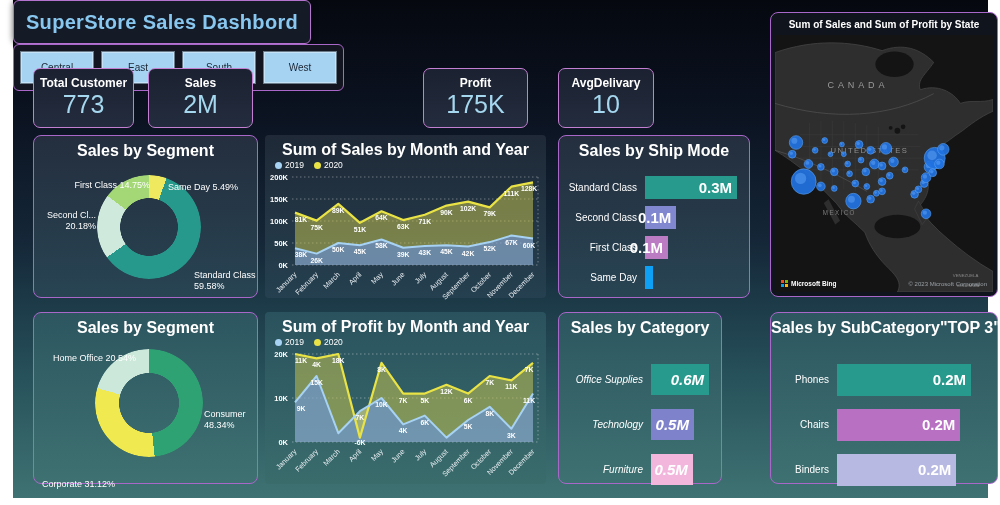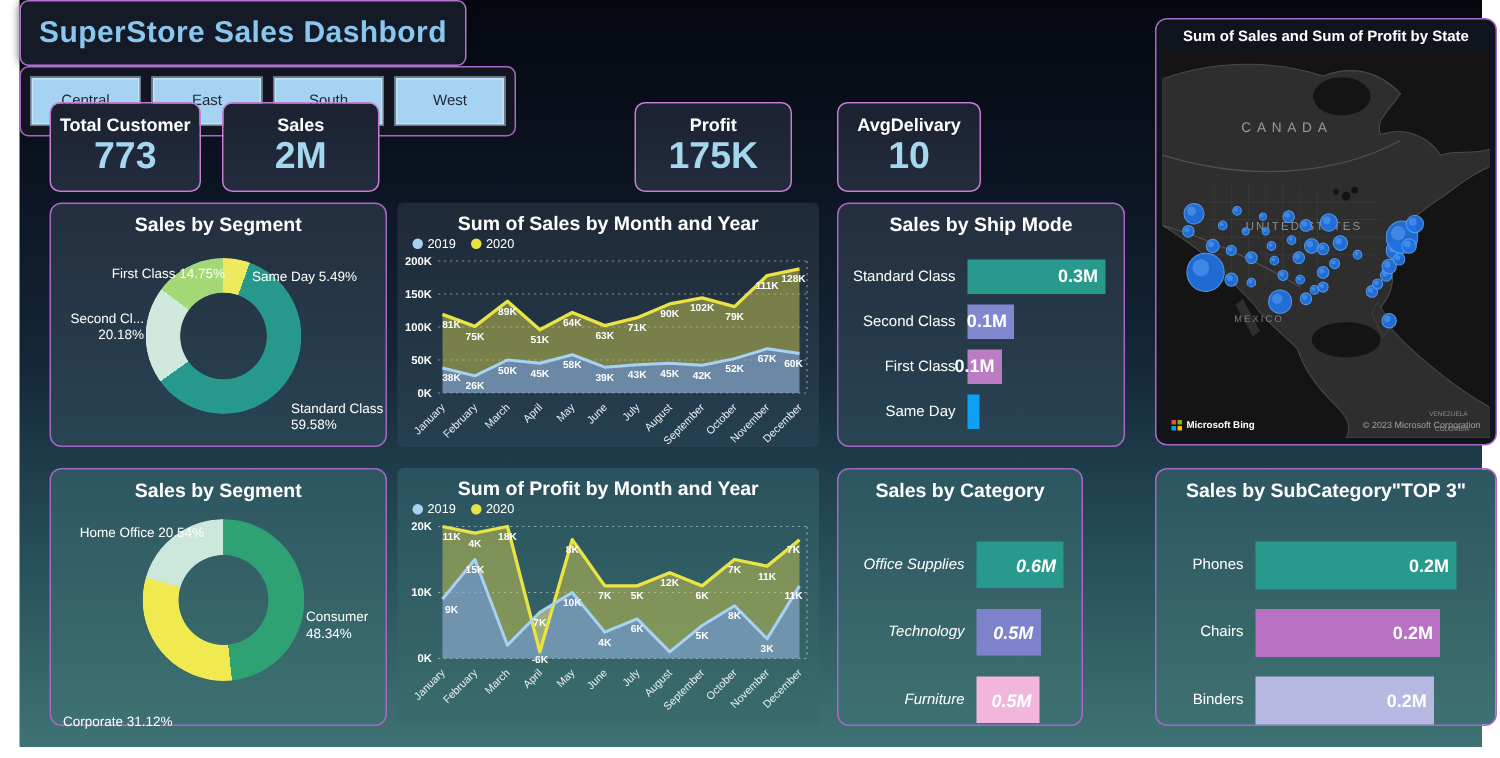--- a/index.html
+++ b/index.html
@@ -6,36 +6,36 @@
   body{
     width:1000px;height:505px;position:relative;overflow:hidden;
     background:#ffffff;font-family:"Liberation Sans",sans-serif;
   }
   #canvas{
     position:absolute;left:13px;top:0;width:975px;height:498px;
     background:linear-gradient(180deg,#05080f 0%,#0b1220 22%,#142637 48%,#26505a 75%,#3f7373 100%);
   }
   .panel{position:absolute;border:1px solid #a967ca;border-radius:8px;box-sizing:border-box;}
   .panel.noborder{border:none;border-radius:4px;}
-  .panel-title{font-size:13px;font-weight:bold;color:#ffffff;text-align:center;padding-top:6px;white-space:nowrap;}
+  .panel-title{font-size:16px;font-weight:bold;color:#ffffff;text-align:center;padding-top:6px;white-space:nowrap;}
 
   
   #p-title{left:20px;top:14px;width:296px;height:42px;background:#151a27;border:1px solid #b473cf;border-radius:6px;
     display:flex;align-items:center;justify-content:center;box-shadow:0 0 6px rgba(0,0,0,.6);}
   #p-title .main-title{font-size:20px;font-weight:bold;color:#88c7ef;letter-spacing:.3px;}
 
   #p-slicer{left:415px;top:7px;width:331px;height:47px;background:#131620;border:1px solid #a967ca;border-radius:6px;
     display:flex;gap:7px;padding:6px;box-sizing:border-box;}
   .slicer-btn{flex:1;background:#a7d3f3;border:1px solid #6b7a88;color:#1b2633;font-size:10px;
     display:flex;align-items:center;justify-content:center;cursor:pointer;box-shadow:inset 0 0 0 1px rgba(255,255,255,.35);}
 
   .kpi{position:absolute;top:68px;height:60px;background:linear-gradient(180deg,#1b2130,#232c3e);
     border:1px solid #c47fd2;border-radius:7px;text-align:center;box-sizing:border-box;}
   .kpi .k-label{font-size:12px;font-weight:bold;color:#ffffff;margin-top:7px;white-space:nowrap;}
-  .kpi .k-value{font-size:25px;font-weight:bold;color:#a5d7ee;margin-top:0px;}
+  .kpi .k-value{font-size:25px;font-weight:normal;color:#a5d7ee;margin-top:0px;}
   #kpi-0{left:20px;width:101px;} #kpi-1{left:135px;width:105px;} #kpi-2{left:260px;width:105px;}
   #kpi-3{left:410px;width:105px;} #kpi-4{left:545px;width:96px;}
 
   
   #p-donut-top{left:20px;top:135px;width:225px;height:163px;background:linear-gradient(180deg,#242e3e,#284453);}
   #p-sales    {left:252px;top:135px;width:281px;height:163px;background:linear-gradient(180deg,#1f2937,#254050);}
   #p-ship     {left:545px;top:135px;width:192px;height:163px;background:linear-gradient(180deg,#242e3e,#284453);}
   #p-map      {left:757px;top:12px;width:228px;height:285px;background:#10141d;overflow:hidden;}
   #p-donut-bot{left:20px;top:312px;width:225px;height:172px;background:linear-gradient(180deg,#2d5660,#3e7171);}
   #p-profit   {left:252px;top:312px;width:281px;height:172px;background:linear-gradient(180deg,#2a525e,#3a6c6c);}
@@ -57,21 +57,21 @@
   .legend .lbl{font-size:8.5px;color:#ffffff;}
   .legend .litem{display:flex;align-items:center;}
   .area-svg{display:block;}
 
   
   .hbar-rows{padding:12px 12px 0 8px;}
   .hrow{display:flex;align-items:center;}
   .hlabel{font-size:10px;color:#ffffff;text-align:right;flex:none;padding-right:8px;white-space:nowrap;}
   .htrack{flex:1;position:relative;}
   .hbar{display:flex;align-items:center;justify-content:flex-end;box-sizing:border-box;cursor:pointer;}
-  .hval{font-size:12px;color:#ffffff;font-weight:bold;padding-right:5px;white-space:nowrap;}
+  .hval{font-size:15px;color:#ffffff;font-weight:bold;padding-right:5px;white-space:nowrap;}
   .rows4 .hrow{height:30px;} .rows4 .hbar{height:23px;} .rows4 .hlabel{width:70px;}
   .rows3 .hrow{height:45px;} .rows3 .hbar{height:31px;} .rows3 .hlabel{width:76px;}
   .rows3s .hrow{height:45px;} .rows3s .hbar{height:32px;} .rows3s .hlabel{width:50px;}
   #cat-bars{padding-top:20px;font-style:italic;} #subcat-bars{padding-top:20px;padding-right:26px;}
 
   
   #map-area{position:absolute;top:22px;left:4px;right:4px;bottom:4px;background:#141414;}
   #map-svg{width:100%;height:100%;display:block;cursor:pointer;}
   .map-attr-left{position:absolute;left:6px;bottom:5px;display:flex;align-items:center;gap:3px;}
   .ms-logo{width:7px;height:7px;display:grid;grid-template-columns:3px 3px;grid-auto-rows:3px;gap:1px;}

